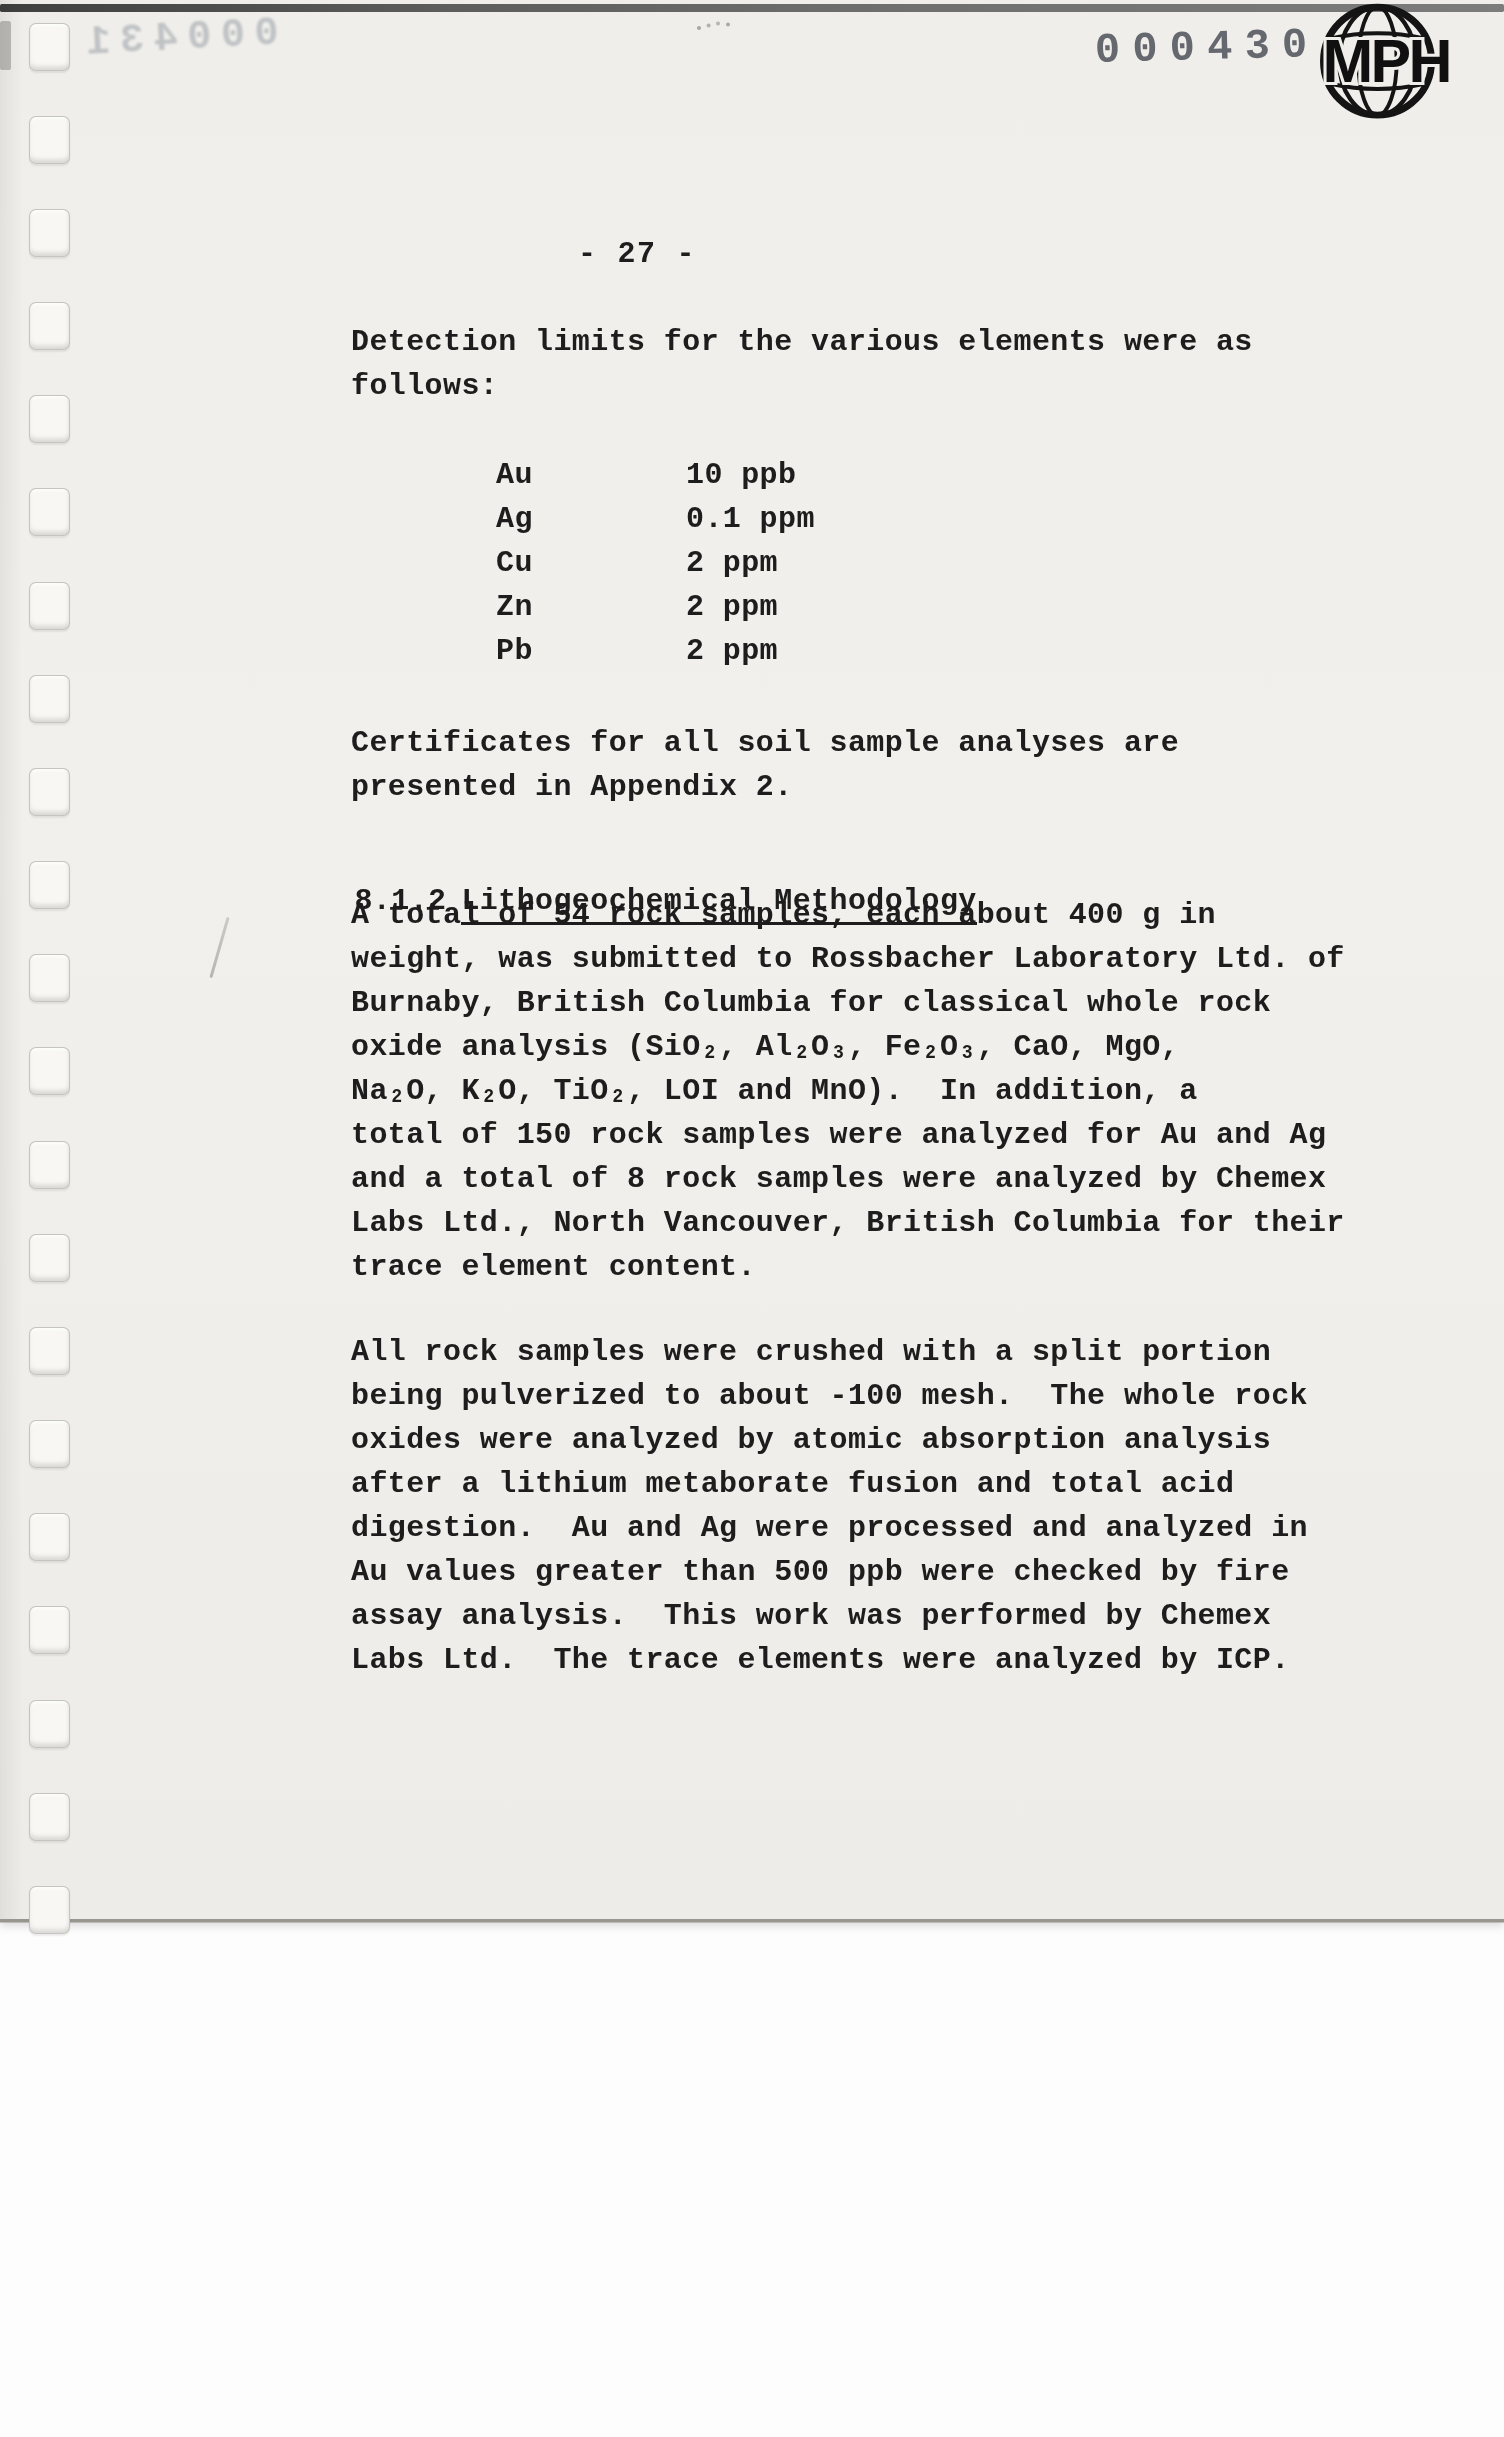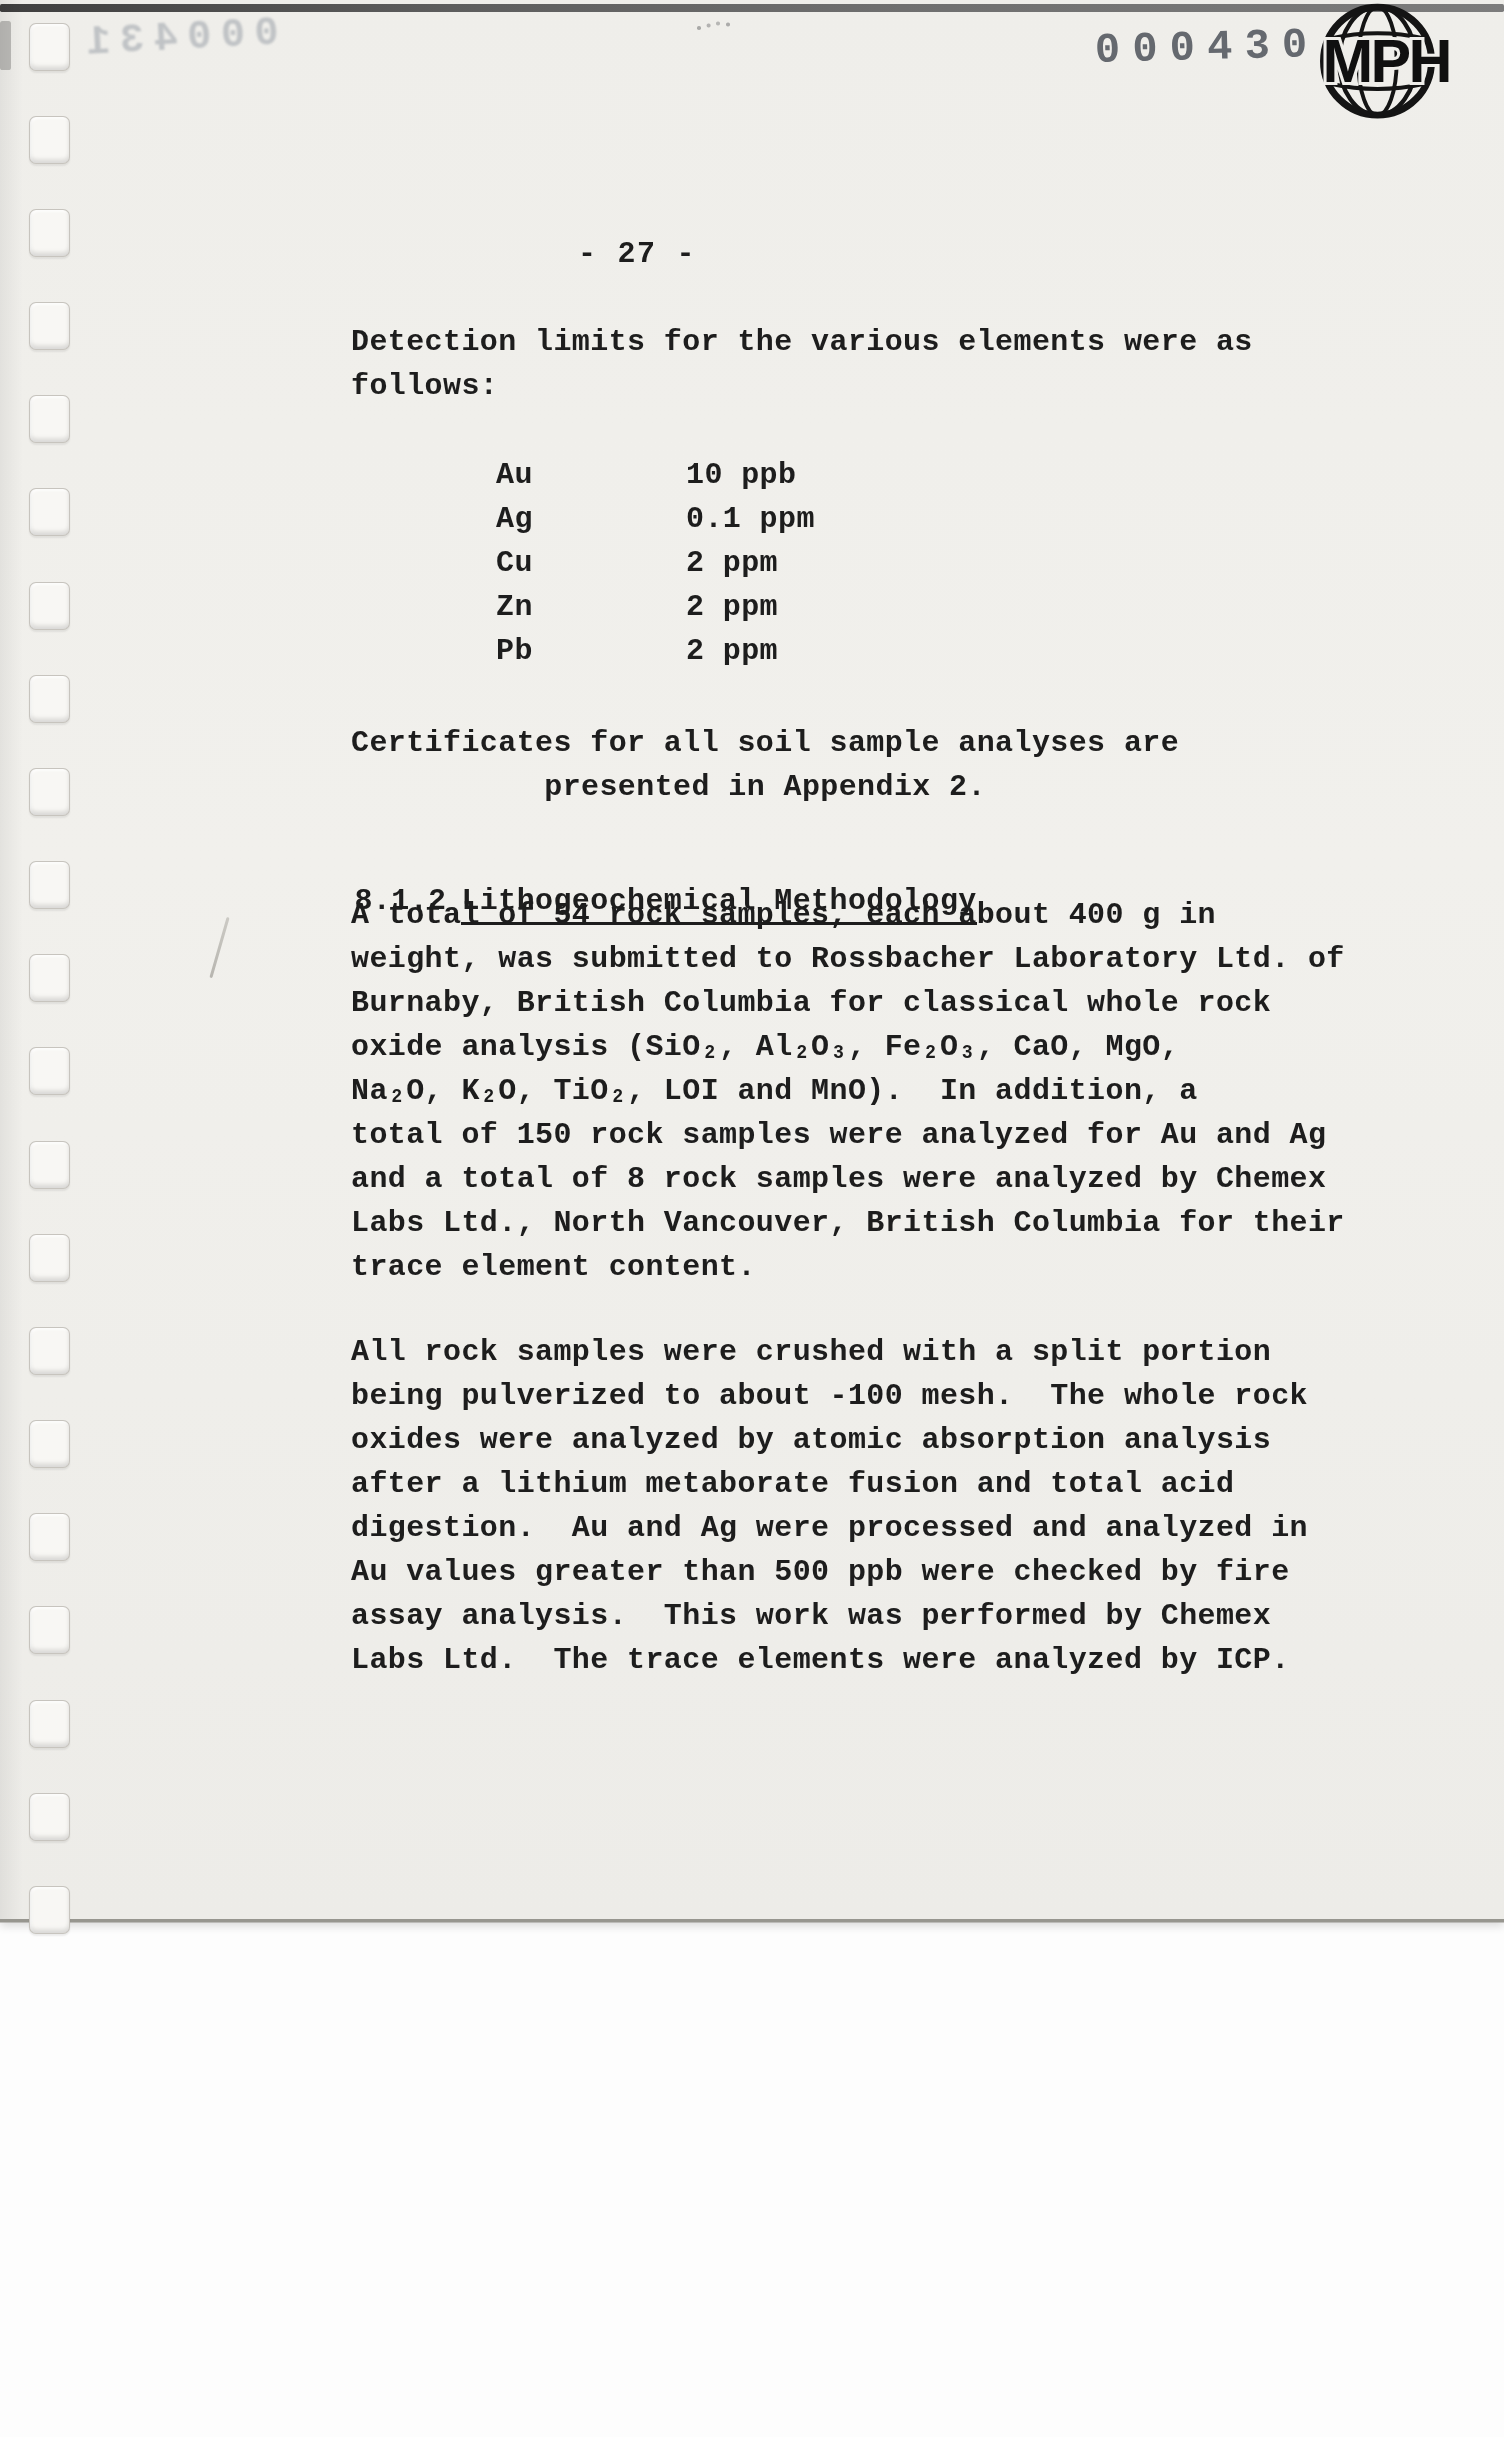--- a/index.html
+++ b/index.html
@@ -61,21 +61,21 @@
     font-size:30px;font-weight:700;letter-spacing:1.7px;color:#1d1d1d;white-space:pre;
   }
   .block{
     position:absolute;font-size:30px;font-weight:700;color:#1d1d1d;letter-spacing:0.4px;
   }
   .line{white-space:pre;line-height:44px;height:44px;}
   .intro{left:351px;top:320px;}
   .dl-table{left:496px;top:453px;}
   .trow{display:flex;line-height:44px;height:44px;white-space:pre;gap:27px;}
   .el{width:163px;}
-  .cert{left:351px;top:721px;text-align:center;}
+  .cert{left:351px;top:721px;}
   .heading{
     position:absolute;left:244px;top:850px;
     font-size:30px;font-weight:700;color:#1d1d1d;letter-spacing:0.4px;white-space:pre;
   }
   .secnum{display:inline-block;width:107px;}
   .sectitle{border-bottom:3.5px solid #1d1d1d;padding-bottom:4px;}
   .para1{left:351px;top:893px;}
   .para2{left:351px;top:1330px;}
 </style>
 </head>

